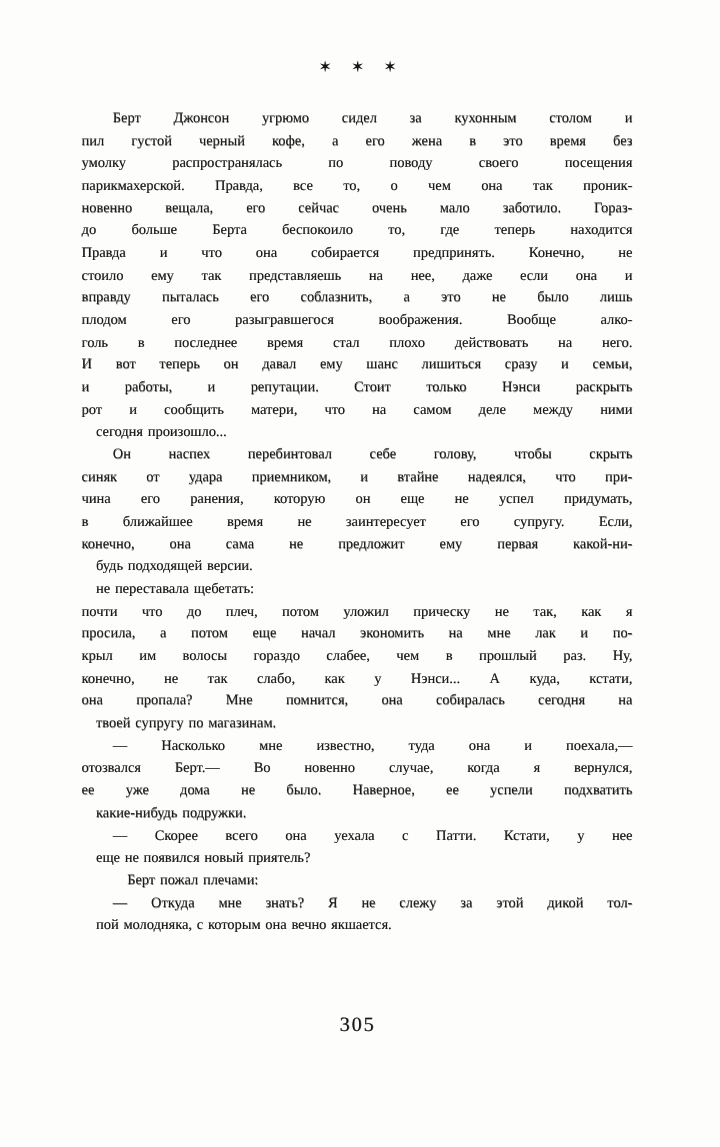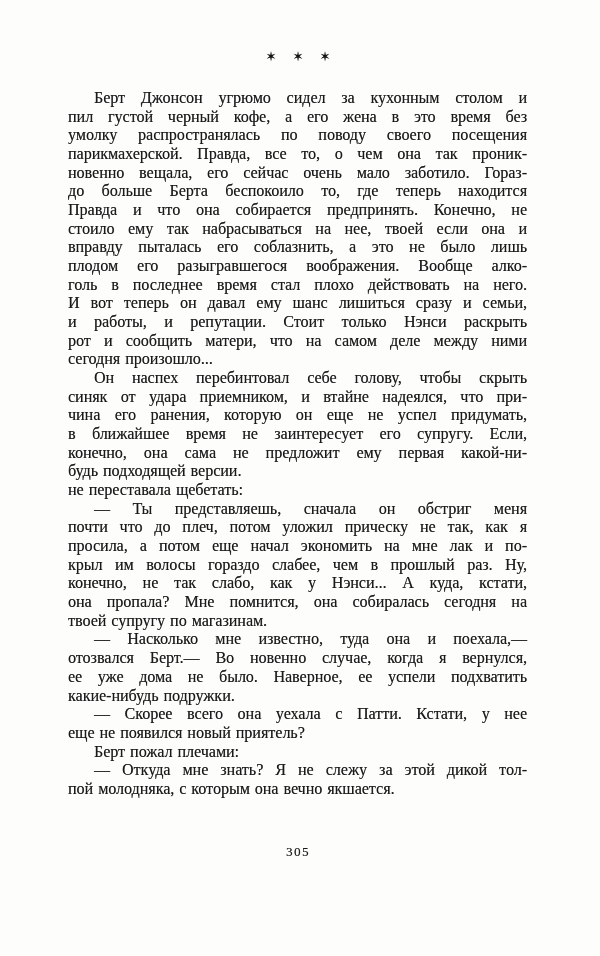--- a/index.html
+++ b/index.html
@@ -23,76 +23,75 @@
     letter-spacing: 0;
     word-spacing: 12px;
     color: #141414;
     text-shadow: 0.3px 0.3px 0 rgba(0,0,0,0.5);
   }
   .text-block {
     position: absolute;
     left: 68px;
     top: 89px;
     width: 459px;
-    font-size: 16px;
+    font-size: 12px;
     line-height: 18.68px;
     word-spacing: 1px;
     text-shadow: 0.25px 0.25px 0 rgba(10,10,10,0.55);
   }
   .line { height: 18.68px; overflow: visible; white-space: nowrap; }
   .line.j {
     white-space: normal;
     text-align: justify;
     text-align-last: justify;
     -moz-text-align-last: justify;
   }
-  .line.e { text-align: left; }
+  .line.e { text-align: left; margin-left: 12px; }
   .line.p { text-indent: 26px; }
   .folio {
     position: absolute;
     top: 844px;
     left: 0;
     width: 596px;
     text-align: center;
-    font-size: 13px;
+    font-size: 17px;
     letter-spacing: 1.5px;
     color: #1a1a1a;
     text-shadow: 0.25px 0.25px 0 rgba(10,10,10,0.55);
   }
 </style>
 </head>
 <body>
 
 <div class="page">
   <div class="stars">✶ ✶ ✶</div>
 
   <div class="text-block">
       <div class="line j p">Берт Джонсон угрюмо сидел за кухонным столом и</div>
       <div class="line j">пил густой черный кофе, а его жена в это время без</div>
       <div class="line j">умолку распространялась по поводу своего посещения</div>
       <div class="line j">парикмахерской. Правда, все то, о чем она так проник-</div>
       <div class="line j">новенно вещала, его сейчас очень мало заботило. Гораз-</div>
       <div class="line j">до больше Берта беспокоило то, где теперь находится</div>
       <div class="line j">Правда и что она собирается предпринять. Конечно, не</div>
-      <div class="line j">стоило ему так набрасываться на нее, твоей если она и</div>
+      <div class="line j">стоило ему так представляешь на нее, даже если она и</div>
       <div class="line j">вправду пыталась его соблазнить, а это не было лишь</div>
       <div class="line j">плодом его разыгравшегося воображения. Вообще алко-</div>
       <div class="line j">голь в последнее время стал плохо действовать на него.</div>
       <div class="line j">И вот теперь он давал ему шанс лишиться сразу и семьи,</div>
       <div class="line j">и работы, и репутации. Стоит только Нэнси раскрыть</div>
       <div class="line j">рот и сообщить матери, что на самом деле между ними</div>
       <div class="line e">сегодня произошло...</div>
       <div class="line j p">Он наспех перебинтовал себе голову, чтобы скрыть</div>
       <div class="line j">синяк от удара приемником, и втайне надеялся, что при-</div>
       <div class="line j">чина его ранения, которую он еще не успел придумать,</div>
       <div class="line j">в ближайшее время не заинтересует его супругу. Если,</div>
       <div class="line j">конечно, она сама не предложит ему первая какой-ни-</div>
       <div class="line e">будь подходящей версии.</div>
       <div class="line e">не переставала щебетать:</div>
-      <div class="line j p">— Ты представляешь, сначала он обстриг меня</div>
       <div class="line j">почти что до плеч, потом уложил прическу не так, как я</div>
       <div class="line j">просила, а потом еще начал экономить на мне лак и по-</div>
       <div class="line j">крыл им волосы гораздо слабее, чем в прошлый раз. Ну,</div>
       <div class="line j">конечно, не так слабо, как у Нэнси... А куда, кстати,</div>
       <div class="line j">она пропала? Мне помнится, она собиралась сегодня на</div>
       <div class="line e">твоей супругу по магазинам.</div>
       <div class="line j p">— Насколько мне известно, туда она и поехала,—</div>
       <div class="line j">отозвался Берт.— Во новенно случае, когда я вернулся,</div>
       <div class="line j">ее уже дома не было. Наверное, ее успели подхватить</div>
       <div class="line e">какие-нибудь подружки.</div>

